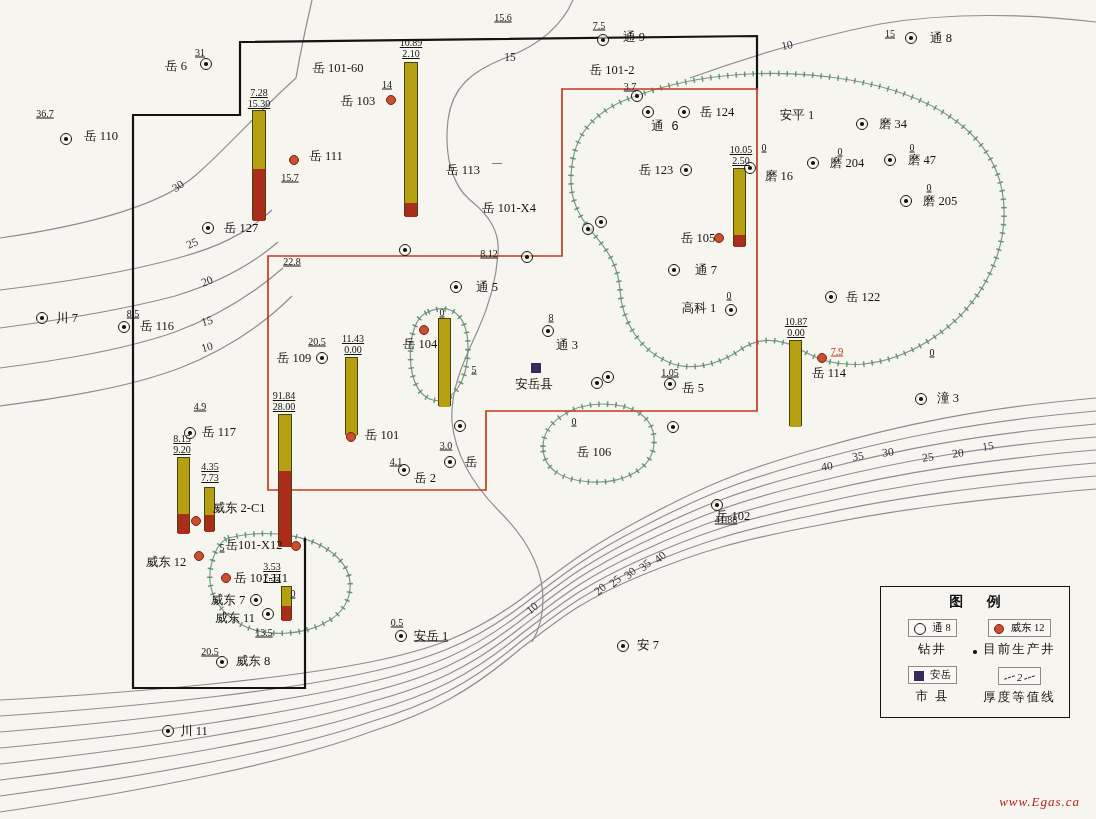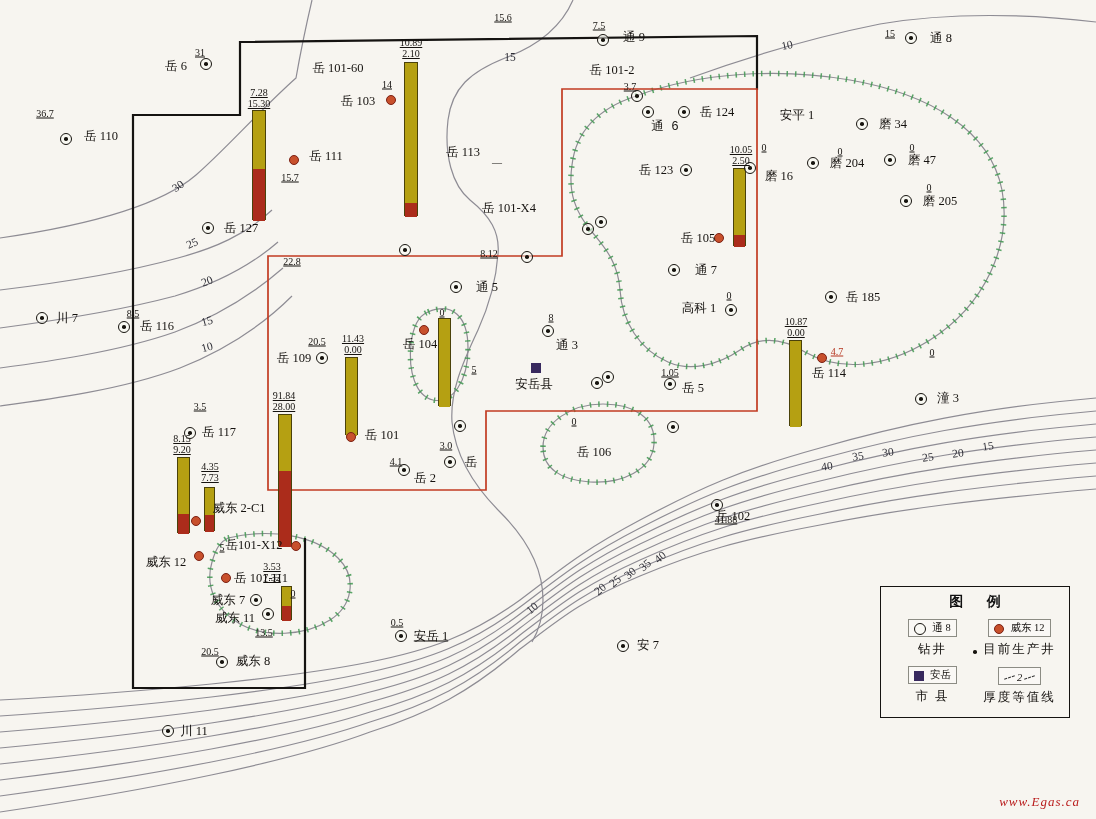--- a/index.html
+++ b/index.html
@@ -129,21 +129,21 @@
       <div class="sym d" style="left: 813px; top: 163px;"></div>
       <div class="well-label" style="left: 847px; top: 163px;">磨 204</div>
       <div class="sym d" style="left: 890px; top: 160px;"></div>
       <div class="well-label" style="left: 922px; top: 160px;">磨 47</div>
       <div class="sym d" style="left: 906px; top: 201px;"></div>
       <div class="well-label" style="left: 940px; top: 201px;">磨 205</div>
       <div class="sym d" style="left: 750px; top: 168px;"></div>
       <div class="well-label" style="left: 779px; top: 176px;">磨 16</div>
       <div class="sym d" style="left: 686px; top: 170px;"></div>
       <div class="well-label" style="left: 656px; top: 170px;">岳 123</div>
-      <div class="well-label" style="left: 463px; top: 152px;">岳 113</div>
+      <div class="well-label" style="left: 463px; top: 170px;">岳 113</div>
       <div class="well-label" style="left: 509px; top: 208px;">岳 101-X4</div>
       <div class="sym d" style="left: 208px; top: 228px;"></div>
       <div class="well-label" style="left: 241px; top: 228px;">岳 127</div>
       <div class="sym d" style="left: 42px; top: 318px;"></div>
       <div class="well-label" style="left: 67px; top: 318px;">川 7</div>
       <div class="sym d" style="left: 124px; top: 327px;"></div>
       <div class="well-label" style="left: 157px; top: 326px;">岳 116</div>
       <div class="sym d" style="left: 322px; top: 358px;"></div>
       <div class="well-label" style="left: 294px; top: 358px;">岳 109</div>
       <div class="sym d" style="left: 456px; top: 287px;"></div>
@@ -154,21 +154,21 @@
       <div class="well-label" style="left: 567px; top: 345px;">通 3</div>
       <div class="sym c" style="left: 536px; top: 368px;"></div>
       <div class="well-label" style="left: 534px; top: 384px;">安岳县</div>
       <div class="sym p" style="left: 719px; top: 238px;"></div>
       <div class="well-label" style="left: 698px; top: 238px;">岳 105</div>
       <div class="sym d" style="left: 674px; top: 270px;"></div>
       <div class="well-label" style="left: 706px; top: 270px;">通 7</div>
       <div class="sym d" style="left: 731px; top: 310px;"></div>
       <div class="well-label" style="left: 699px; top: 308px;">高科 1</div>
       <div class="sym d" style="left: 831px; top: 297px;"></div>
-      <div class="well-label" style="left: 863px; top: 297px;">岳 185</div>
+      <div class="well-label" style="left: 863px; top: 297px;">岳 122</div>
       <div class="sym p" style="left: 822px; top: 358px;"></div>
       <div class="well-label" style="left: 829px; top: 373px;">岳 114</div>
       <div class="sym d" style="left: 921px; top: 399px;"></div>
       <div class="well-label" style="left: 948px; top: 398px;">潼 3</div>
       <div class="sym d" style="left: 670px; top: 384px;"></div>
       <div class="well-label" style="left: 693px; top: 388px;">岳 5</div>
       <div class="well-label" style="left: 594px; top: 452px;">岳 106</div>
       <div class="sym p" style="left: 351px; top: 437px;"></div>
       <div class="well-label" style="left: 382px; top: 435px;">岳 101</div>
       <div class="sym d" style="left: 404px; top: 470px;"></div>
@@ -223,23 +223,23 @@
       <div class="val ul" style="left: 292px; top: 261px;">22.8</div>
       <div class="val ul" style="left: 489px; top: 253px;">8.12</div>
       <div class="val ul" style="left: 133px; top: 313px;">8.5</div>
       <div class="val ul" style="left: 317px; top: 341px;">20.5</div>
       <div class="val ul" style="left: 442px; top: 312px;">0</div>
       <div class="val ul" style="left: 551px; top: 317px;">8</div>
       <div class="val ul" style="left: 474px; top: 369px;">5</div>
       <div class="val ul" style="left: 729px; top: 295px;">0</div>
       <div class="val ul" style="left: 670px; top: 372px;">1.05</div>
       <div class="val ul" style="left: 932px; top: 352px;">0</div>
-      <div class="val ul red" style="left: 837px; top: 351px;">4.7</div>
+      <div class="val ul red" style="left: 837px; top: 351px;">7.9</div>
       <div class="val ul" style="left: 574px; top: 421px;">0</div>
-      <div class="val ul" style="left: 200px; top: 406px;">3.5</div>
+      <div class="val ul" style="left: 200px; top: 406px;">4.9</div>
       <div class="val ul" style="left: 396px; top: 461px;">4.1</div>
       <div class="val ul" style="left: 446px; top: 445px;">3.0</div>
       <div class="val ul" style="left: 222px; top: 547px;">5</div>
       <div class="val ul" style="left: 293px; top: 593px;">0</div>
       <div class="val ul" style="left: 264px; top: 632px;">13.5</div>
       <div class="val ul" style="left: 210px; top: 651px;">20.5</div>
       <div class="val ul" style="left: 397px; top: 622px;">0.5</div>
       <div class="val ul" style="left: 726px; top: 519px;">41.88</div>
       <div class="frac" style="left: 259px; top: 88px;">
         <span>7.28</span>

